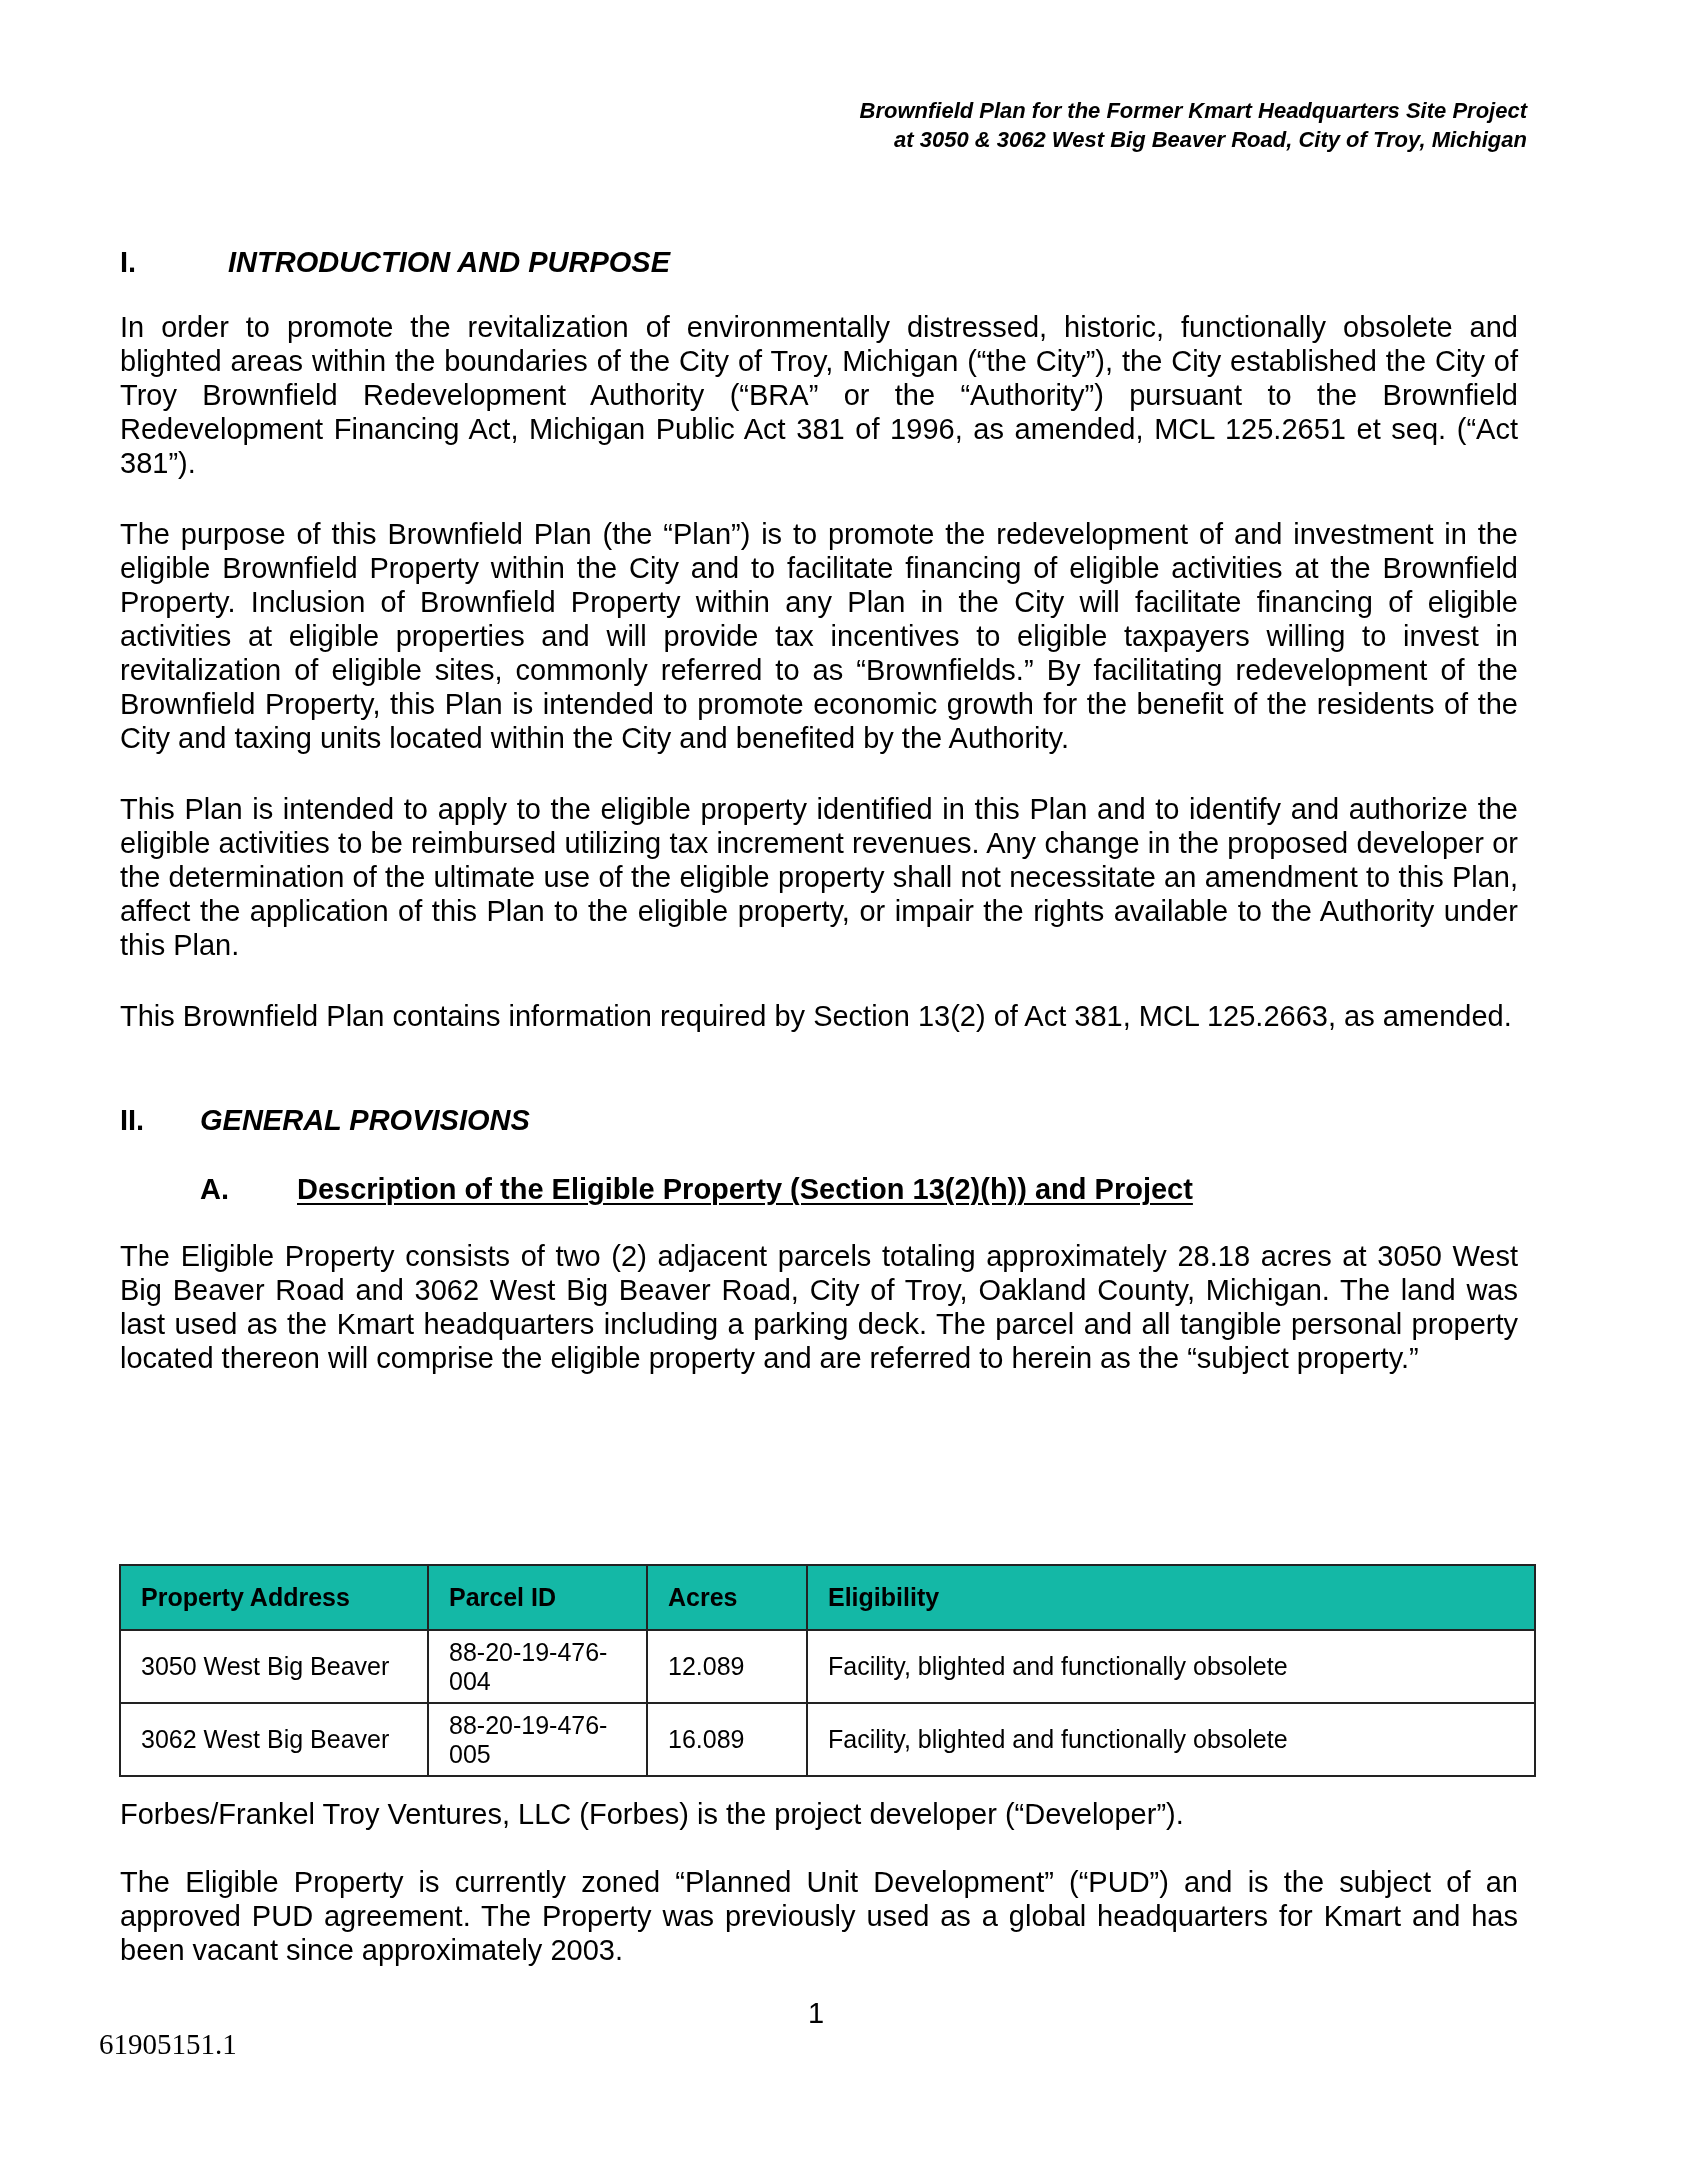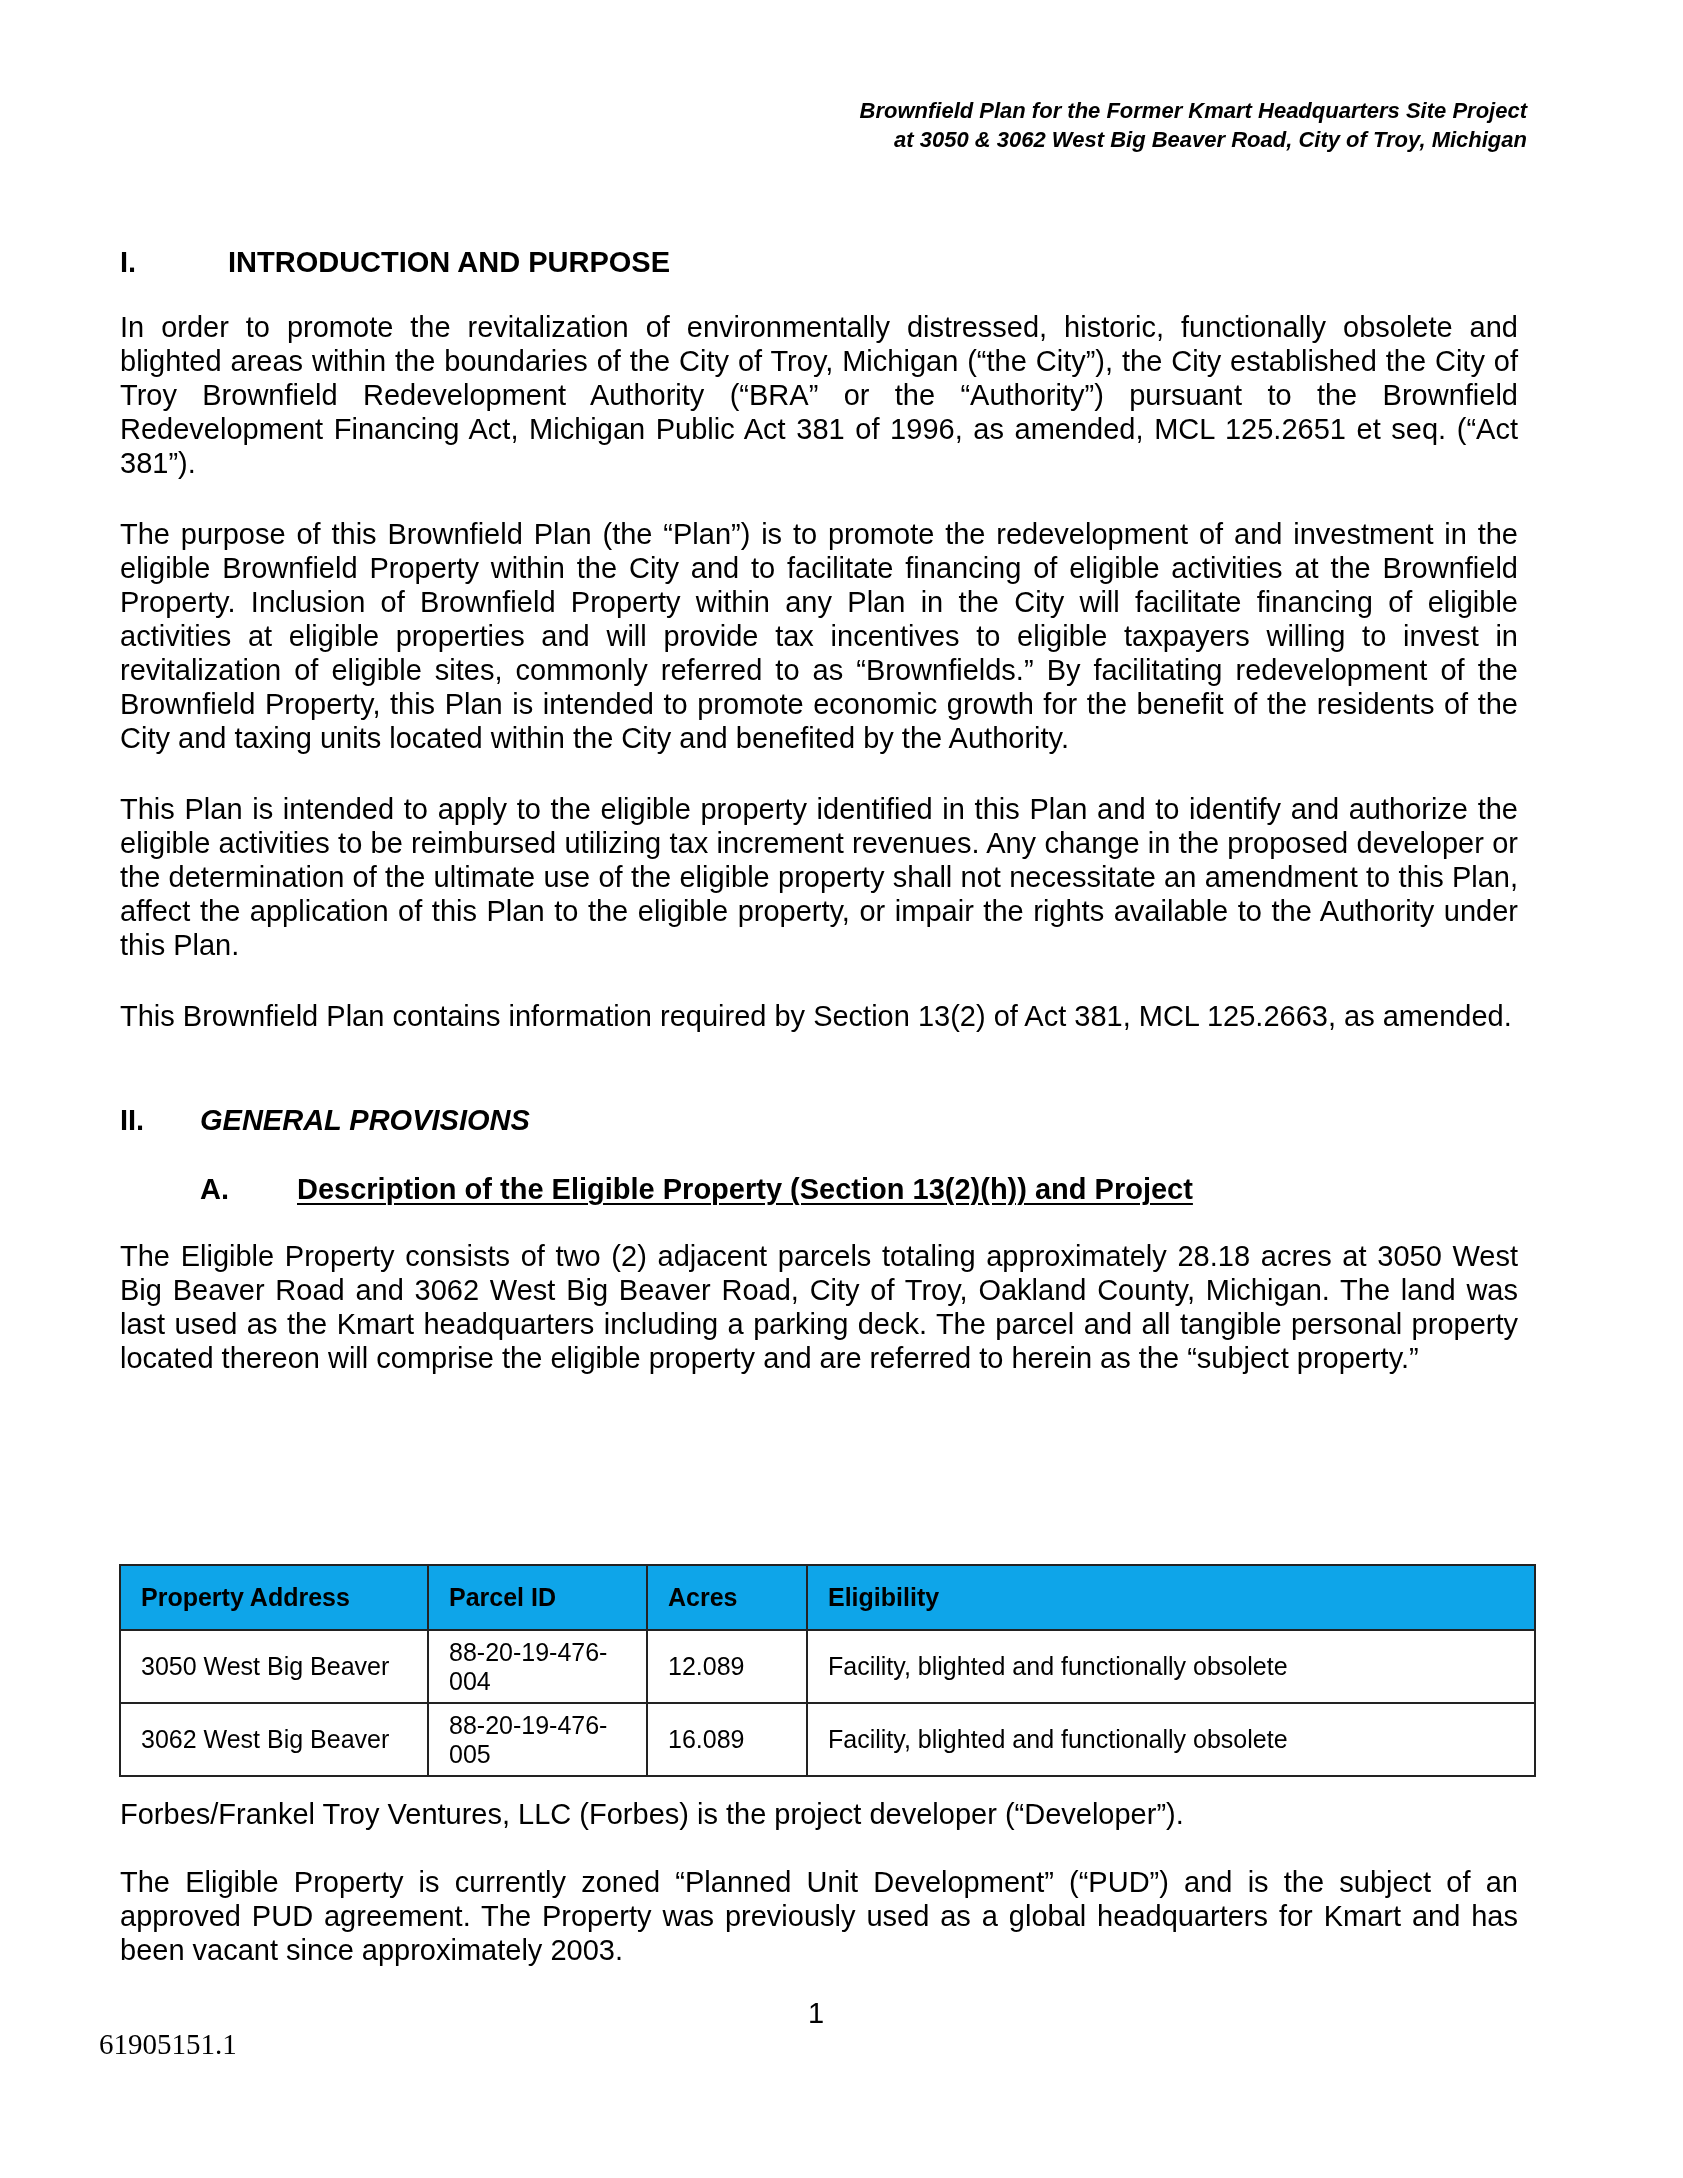--- a/index.html
+++ b/index.html
@@ -28,21 +28,21 @@
   }
   .h2 u { text-decoration: underline; text-decoration-thickness: 2px; text-underline-offset: 4px; }
   table.parcels {
     position: absolute; left: 119px; top: 1564px; width: 1417px;
     border-collapse: collapse; font-family: "Liberation Sans", sans-serif; font-size: 25px;
   }
   table.parcels th, table.parcels td {
     border: 2px solid #222; text-align: left; vertical-align: middle;
     padding: 0 18px 0 20px; line-height: 29px;
   }
-  table.parcels th { background: #0ea5e9; font-weight: bold; height: 63px; }
+  table.parcels th { background: #14b8a6; font-weight: bold; height: 63px; }
   table.parcels td { height: 71px; }
   .col1 { width: 268px; } .col2 { width: 179px; } .col3 { width: 120px; }
   .pagenum {
     position: absolute; left: 801px; top: 1997px; width: 30px; text-align: center;
     font-family: "Liberation Sans", sans-serif; font-size: 29px;
   }
   .docid {
     position: absolute; left: 99px; top: 2028px;
     font-family: "Liberation Serif", serif; font-size: 29px;
   }
@@ -52,21 +52,21 @@
 
 <div class="page">
 
   <div class="running-header">
     <div>Brownfield Plan for the Former Kmart Headquarters Site Project</div>
     <div>at 3050 &amp; 3062 West Big Beaver Road, City of Troy, Michigan</div>
   </div>
 
   <div class="h1" style="top:245px;">
     <span class="num">I.</span>
-    <span class="txt" style="left:108px;">INTRODUCTION AND PURPOSE</span>
+    <span class="txt" style="left:108px;font-style:italic;">INTRODUCTION AND PURPOSE</span>
   </div>
 
   <p class="body-p" style="top:309px;">In order to promote the revitalization of environmentally distressed, historic, functionally obsolete and blighted areas within the boundaries of the City of Troy, Michigan (“the City”), the City established the City of Troy Brownfield Redevelopment Authority (“BRA” or the “Authority”) pursuant to the Brownfield Redevelopment Financing Act, Michigan Public Act 381 of 1996, as amended, MCL 125.2651 et seq. (“Act 381”).</p>
   <p class="body-p" style="top:516px;">The purpose of this Brownfield Plan (the “Plan”) is to promote the redevelopment of and investment in the eligible Brownfield Property within the City and to facilitate financing of eligible activities at the Brownfield Property. Inclusion of Brownfield Property within any Plan in the City will facilitate financing of eligible activities at eligible properties and will provide tax incentives to eligible taxpayers willing to invest in revitalization of eligible sites, commonly referred to as “Brownfields.” By facilitating redevelopment of the Brownfield Property, this Plan is intended to promote economic growth for the benefit of the residents of the City and taxing units located within the City and benefited by the Authority.</p>
   <p class="body-p" style="top:791px;">This Plan is intended to apply to the eligible property identified in this Plan and to identify and authorize the eligible activities to be reimbursed utilizing tax increment revenues. Any change in the proposed developer or the determination of the ultimate use of the eligible property shall not necessitate an amendment to this Plan, affect the application of this Plan to the eligible property, or impair the rights available to the Authority under this Plan.</p>
   <p class="body-p nojust" style="top:998px;">This Brownfield Plan contains information required by Section 13(2) of Act 381, MCL 125.2663, as amended.</p>
 
   <div class="h1" style="top:1103px;">
     <span class="num">II.</span>
     <span class="txt" style="left:80px;font-style:italic;">GENERAL PROVISIONS</span>

